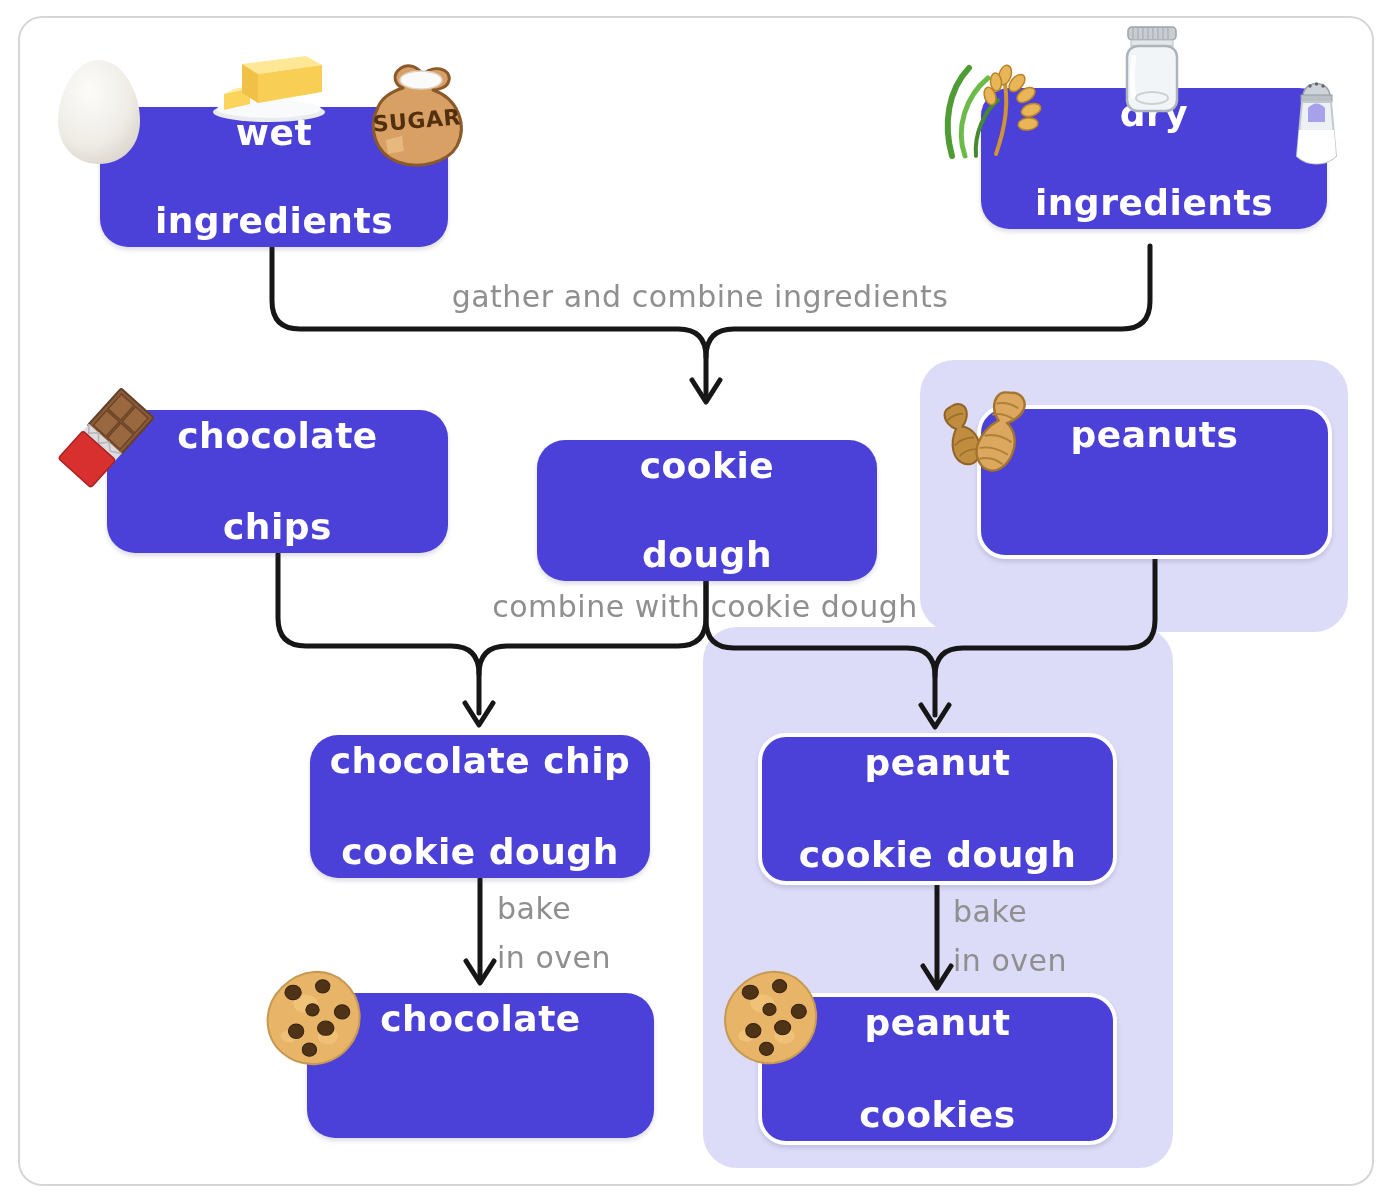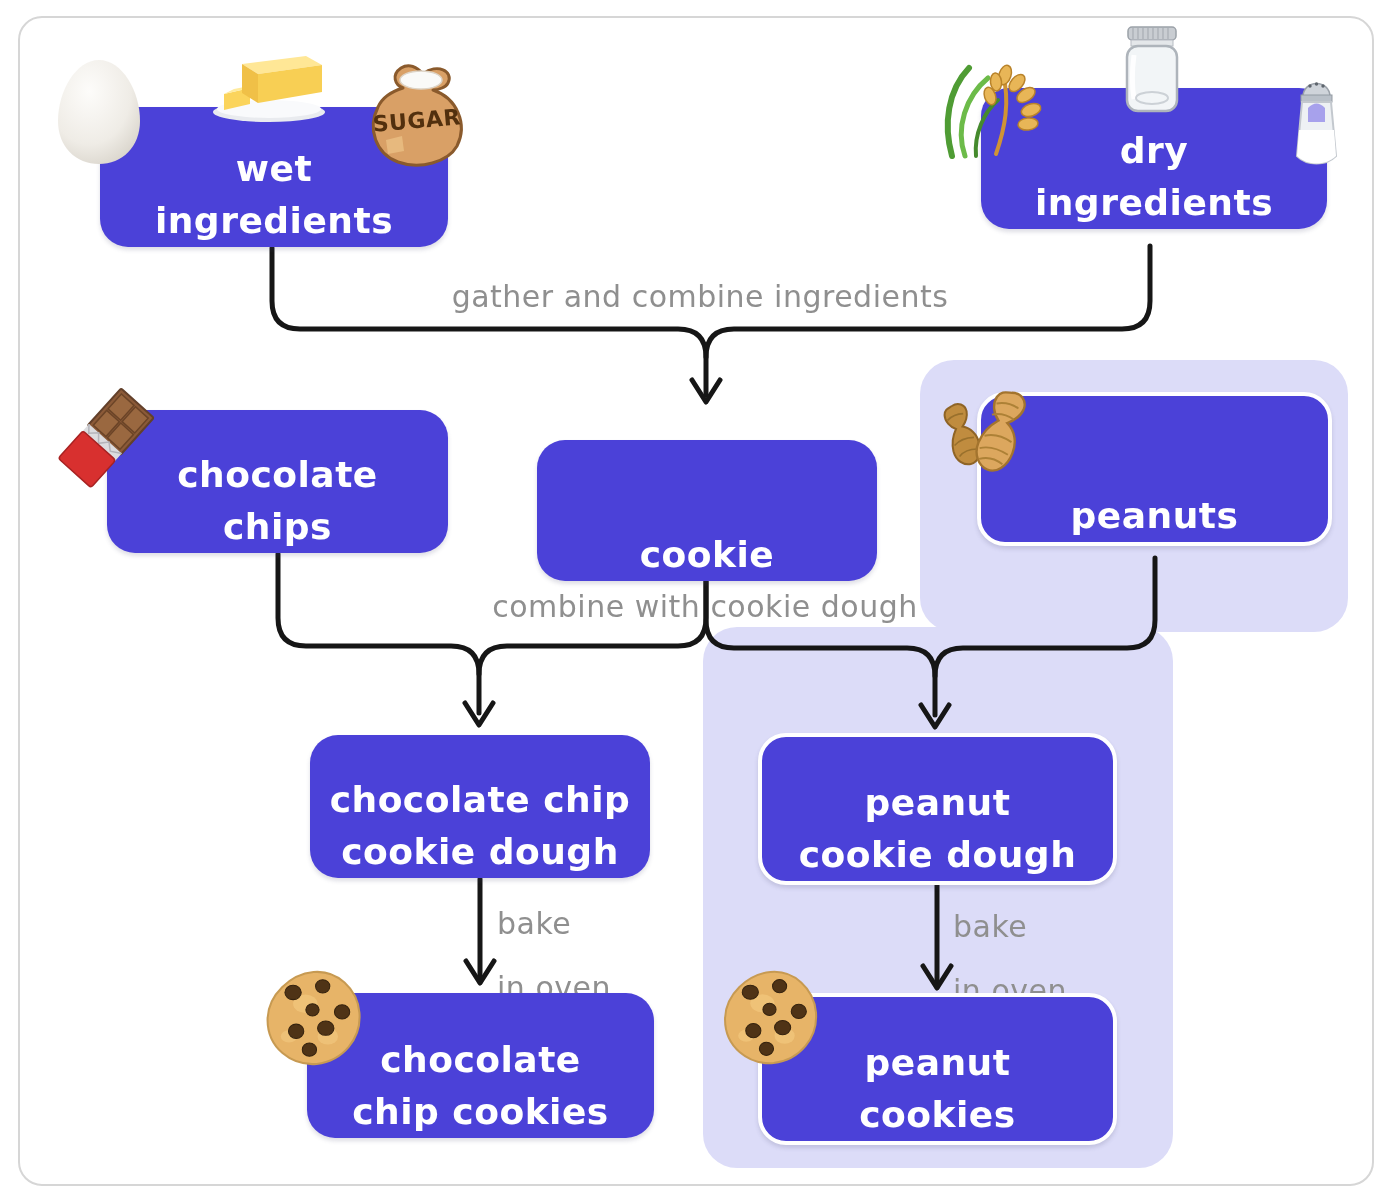--- a/index.html
+++ b/index.html
@@ -46,32 +46,32 @@
 
   .edge-label {
     position: absolute;
     z-index: 4;
     color: var(--label-color, #8f8f8f);
     font-size: 30px;
     font-weight: 500;
     letter-spacing: 0.5px;
   }
   .edge-label.centered { text-align: center; }
-  .edge-label.two-line span { display: block; line-height: 49px; margin-top: 15px; }
+  .edge-label.two-line span { display: block; line-height: 49px; }
 
   .node {
     position: absolute;
     z-index: 5;
     background: var(--node-bg, #4b41d8);
     color: var(--node-text, #ffffff);
     border-radius: 28px;
     display: flex;
     flex-direction: column;
     align-items: center;
-    justify-content: flex-end;
+    justify-content: space-between;
     font-size: 36px;
     font-weight: 700;
     line-height: 52px;
     letter-spacing: 0.5px;
     text-align: center;
     box-shadow: 0 3px 4px rgba(70,70,110,0.18);
   }
   .node.bordered { border: 4px solid #ffffff; }
 
   .icon {
@@ -130,39 +130,39 @@
     <span>ingredients</span>
   </div>
 
   <div class="node" style="left:107px; top:410px; width:341px; height:143px;">
     <span>chocolate</span>
     <span>chips</span>
   </div>
 
   <div class="node" style="left:537px; top:412px; width:340px; height:141px;margin-top:28px;">
     <span>cookie</span>
-  </div>
-
-  <div class="node bordered" style="left:977px; top:392px; width:355px; height:154px;">
+    <span>dough</span>
+  </div>
+
+  <div class="node bordered" style="left:977px; top:405px; width:355px; height:154px;">
     <span>peanuts</span>
   </div>
 
   <div class="node" style="left:310px; top:735px; width:340px; height:143px;">
     <span>chocolate chip</span>
     <span>cookie dough</span>
   </div>
 
   <div class="node bordered" style="left:758px; top:733px; width:359px; height:152px;">
     <span>peanut</span>
     <span>cookie dough</span>
   </div>
 
   <div class="node" style="left:307px; top:993px; width:347px; height:145px;">
     <span>chocolate</span>
-    <span>chip cookies</span>
   </div>
 
   <div class="node bordered" style="left:758px; top:993px; width:359px; height:152px;">
     <span>peanut</span>
     <span>cookies</span>
   </div>
 
   <div class="icon" style="left:54px; top:57px; width:90px; height:110px;">
     <svg viewBox="0 0 90 110" width="90" height="110">
       <defs>

